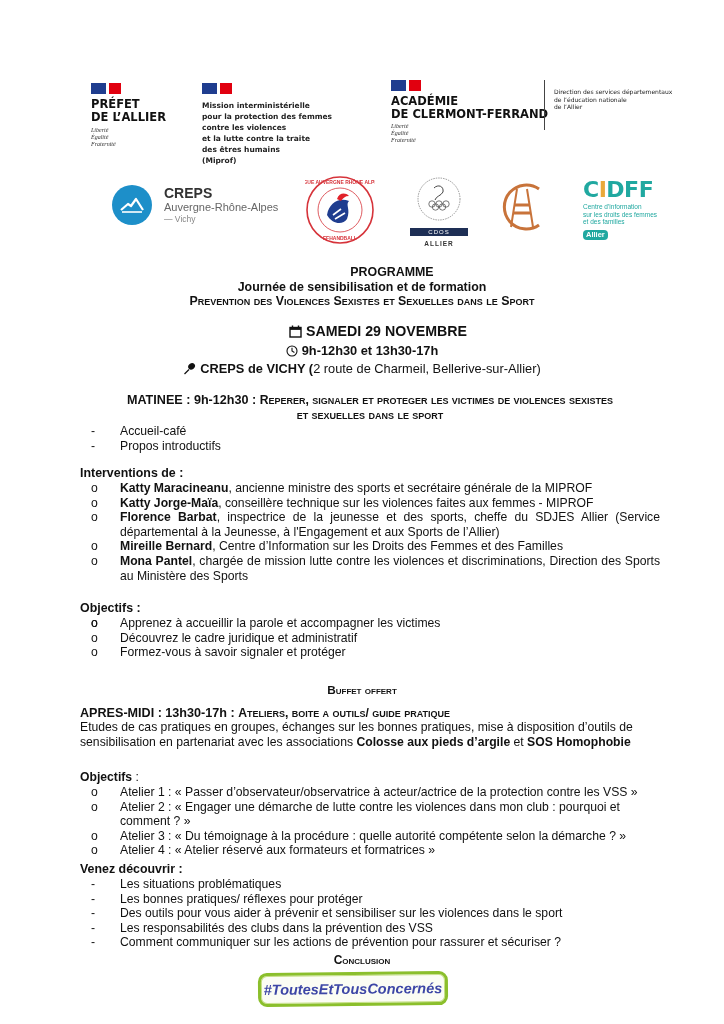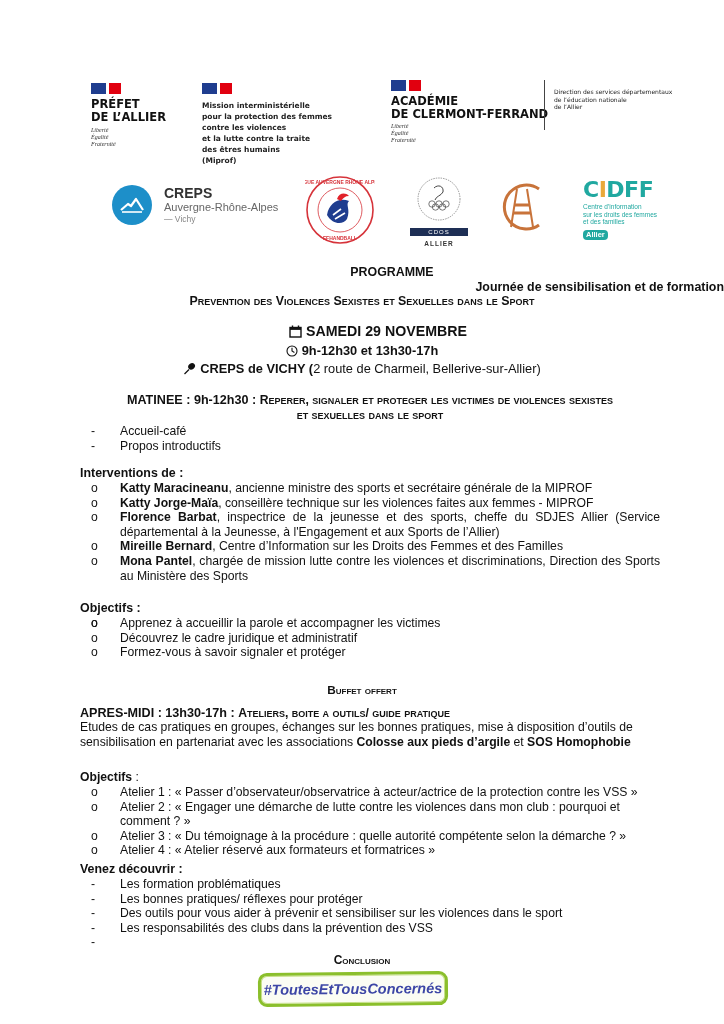--- a/index.html
+++ b/index.html
@@ -43,21 +43,21 @@
     #logo-cidff { left: 583px; top: 178px; }
     .cidff-word { font-family: "DejaVu Sans", sans-serif; font-weight: bold; font-size: 22px; line-height: 24px; color: #20a8a0; letter-spacing: -0.5px; }
     .cidff-word .i { color: #e9a93a; }
     .cidff-lines { font-size: 6.5px; line-height: 7.5px; color: #20a8a0; margin-top: 1px; }
     .cidff-badge { display: inline-block; background: #20a8a0; color: #fff; font-weight: bold; font-size: 7.5px; line-height: 10px; border-radius: 4px; padding: 0 3px; margin-top: 1px; }
 
     
     .center { position: absolute; left: 0; width: 724px; text-align: center; }
     .bold { font-weight: bold; }
     #title-programme { top: 265px; font-weight: bold; font-size: 12.4px; margin-left: 30px; }
-    #title-journee { top: 280px; font-weight: bold; font-size: 12.4px; text-align: right; }
+    #title-journee { top: 280px; font-weight: bold; font-size: 12.4px; }
     #title-prevention { top: 294px; font-weight: bold; font-size: 12.4px; font-variant: small-caps; }
     #date-line { top: 323px; font-weight: bold; font-size: 14.2px; line-height: 17px; margin-left: 16px; }
     #time-line { top: 343px; font-weight: bold; font-size: 12.8px; line-height: 16px; }
     #place-line { top: 361px; font-size: 12.8px; line-height: 16px; }
     .ico { display: inline-block; vertical-align: -2px; margin-right: 4px; }
 
     
     .block { position: absolute; left: 80px; width: 580px; }
     .section-head { font-weight: bold; font-size: 12.4px; }
     .sc { font-variant: small-caps; margin-top: 36px; }
@@ -257,24 +257,24 @@
 </div>
 <ul class="list block" style="top:785px; width:575px;">
   <li><span class="bullet">o</span><span>Atelier 1 : « Passer d’observateur/observatrice à acteur/actrice de la protection contre les VSS »</span></li>
   <li><span class="bullet">o</span><span>Atelier 2 : « Engager une démarche de lutte contre les violences dans mon club : pourquoi et comment ? »</span></li>
   <li><span class="bullet">o</span><span>Atelier 3 : « Du témoignage à la procédure : quelle autorité compétente selon la démarche ? »</span></li>
   <li><span class="bullet">o</span><span>Atelier 4 : « Atelier réservé aux formateurs et formatrices »</span></li>
 </ul>
 
 <div class="block section-head" style="top:862px;">Venez découvrir :</div>
 <ul class="list block" style="top:877px;">
-  <li><span class="bullet">-</span><span>Les formation problématiques</span></li>
+  <li><span class="bullet">-</span><span>Les situations problématiques</span></li>
   <li><span class="bullet">-</span><span>Les bonnes pratiques/ réflexes pour protéger</span></li>
   <li><span class="bullet">-</span><span>Des outils pour vous aider à prévenir et sensibiliser sur les violences dans le sport</span></li>
   <li><span class="bullet">-</span><span>Les responsabilités des clubs dans la prévention des VSS</span></li>
-  <li><span class="bullet">-</span></li>
+  <li><span class="bullet">-</span><span>Comment communiquer sur les actions de prévention pour rassurer et sécuriser ?</span></li>
 </ul>
 
 <div class="center" style="top:953px; font-weight:bold; font-variant:small-caps; font-size:12px;">Conclusion</div>
 
 <div class="hashtag-box">
   <span class="hashtag">#ToutesEtTousConcernés</span>
 </div>
 
 </body></html>

